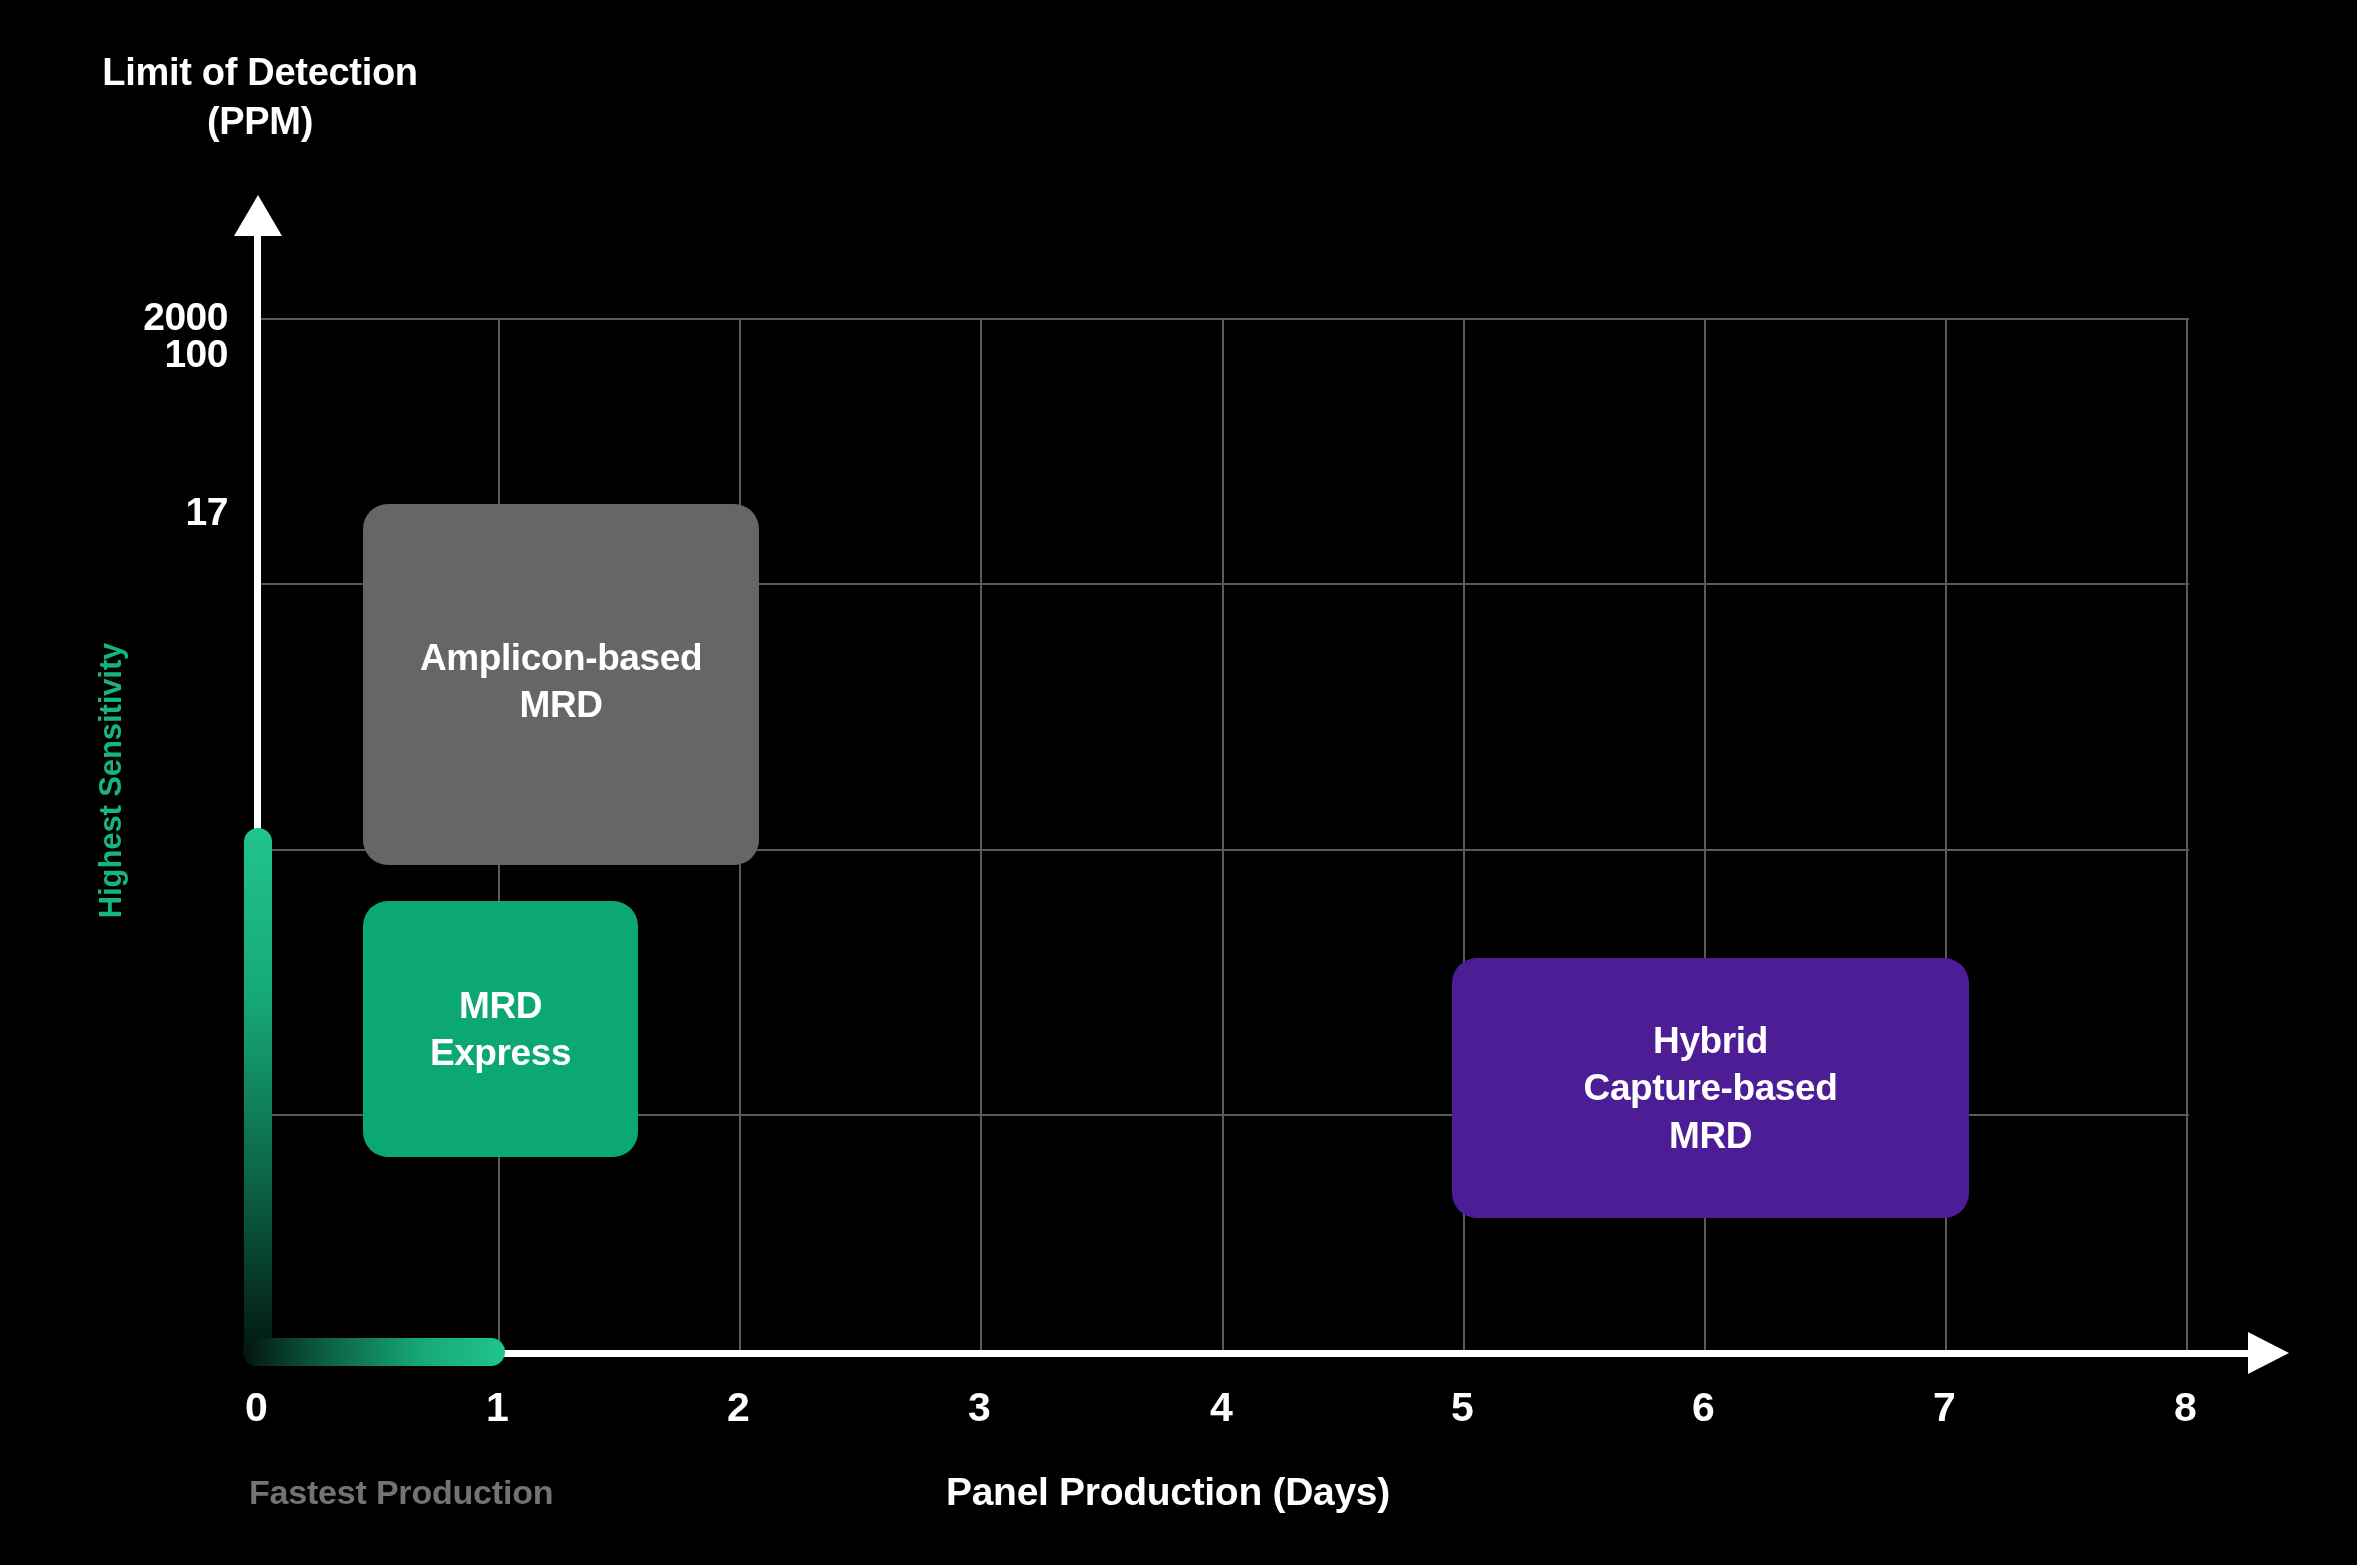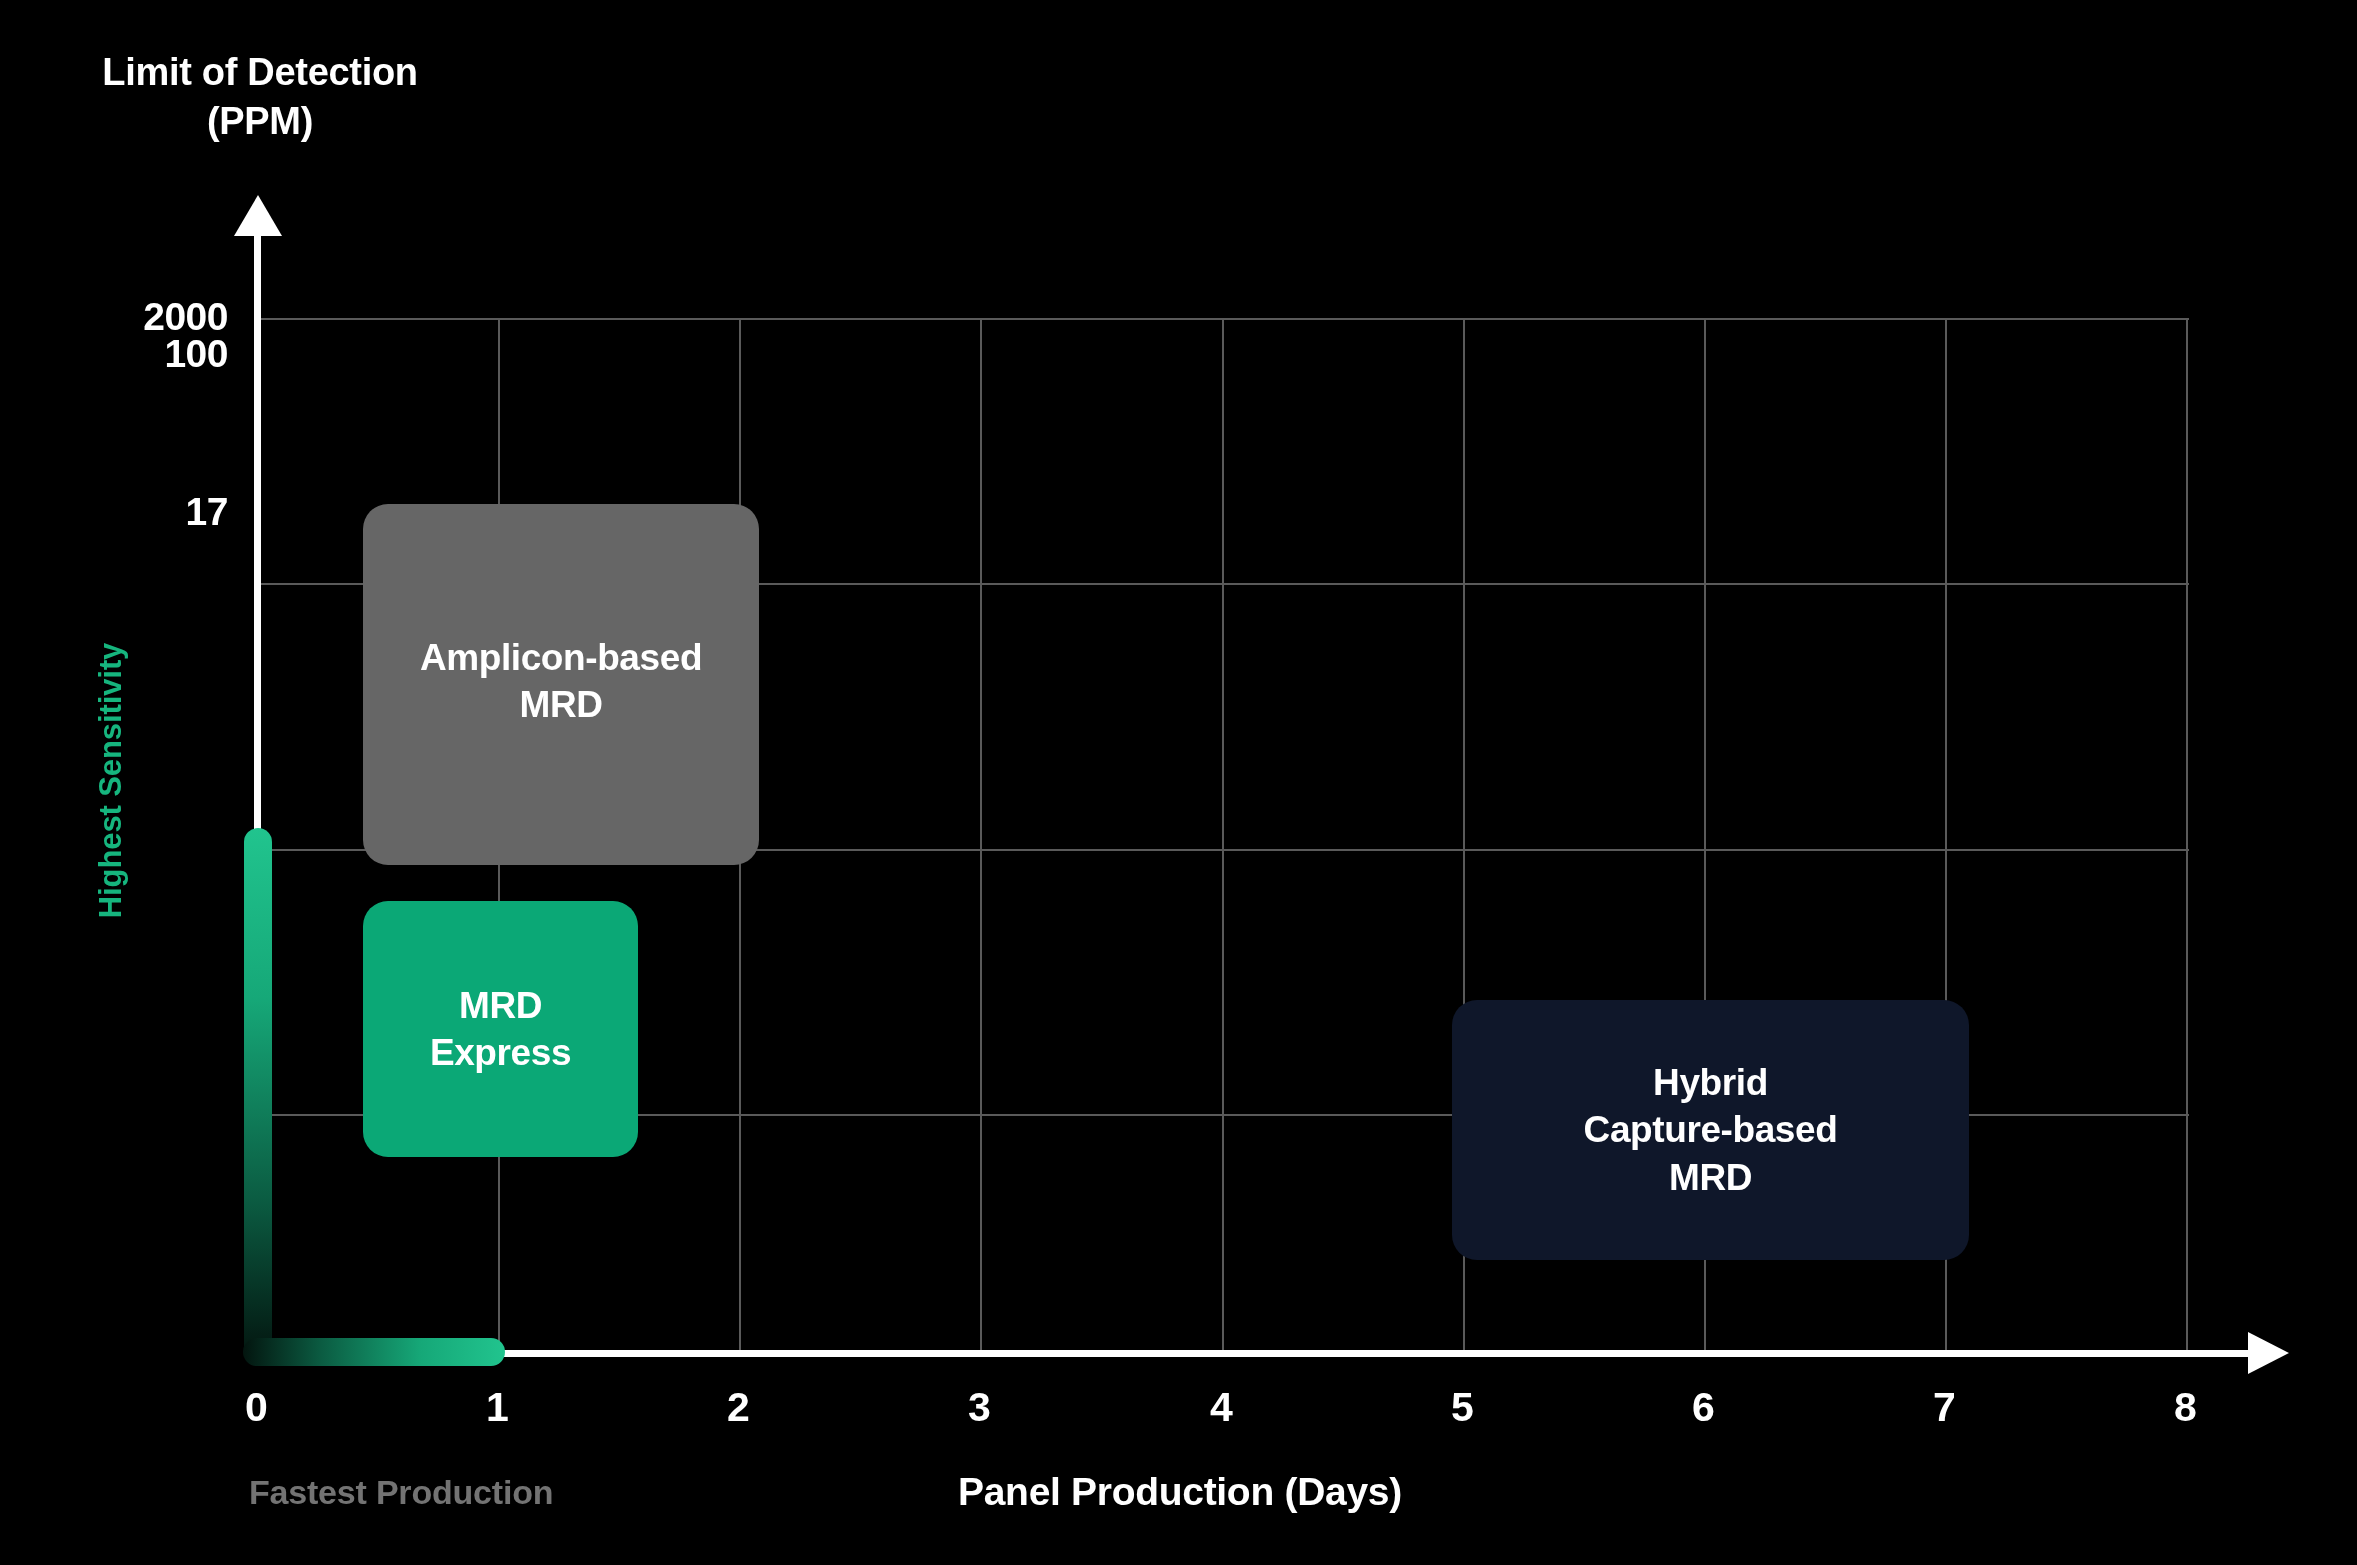--- a/index.html
+++ b/index.html
@@ -118,21 +118,20 @@
 
   
   .x-axis-title {
     position: absolute;
     top: 1470px;
     left: 946px;
     font-size: 39px;
     font-weight: bold;
     color: #ffffff;
     letter-spacing: -0.3px;
-    margin-left: 12px;
   }
   .fastest-label {
     position: absolute;
     top: 1473px;
     left: 249px;
     font-size: 34px;
     font-weight: bold;
     color: #737373;
     letter-spacing: -0.2px;
   }
@@ -207,25 +206,24 @@
     background: #0BA876;
     align-items: center;
     font-size: 37px;
     letter-spacing: -0.4px;
   }
   #box-hybrid {
     left: 1452px;
     top: 958px;
     width: 517px;
     height: 260px;
-    background: #0f172a;
+    background: #4c1d95;
     align-items: center;
     font-size: 37px;
     letter-spacing: -0.4px;
-    margin-top: 42px;
   }
 </style>
 </head>
 <body>
 
 <div id="chart-root">
 
   <div class="y-axis-title">Limit of Detection
 (PPM)</div>
 

